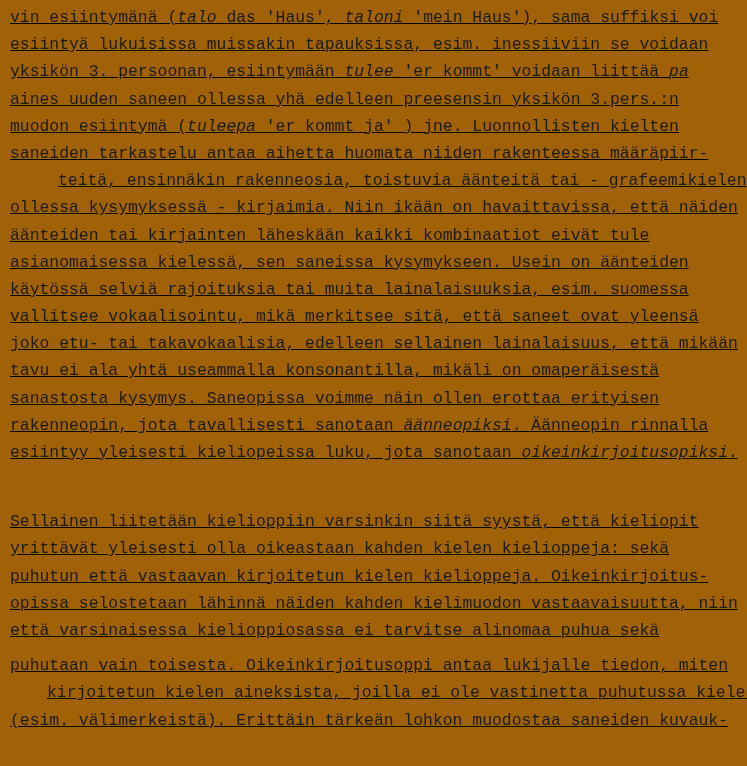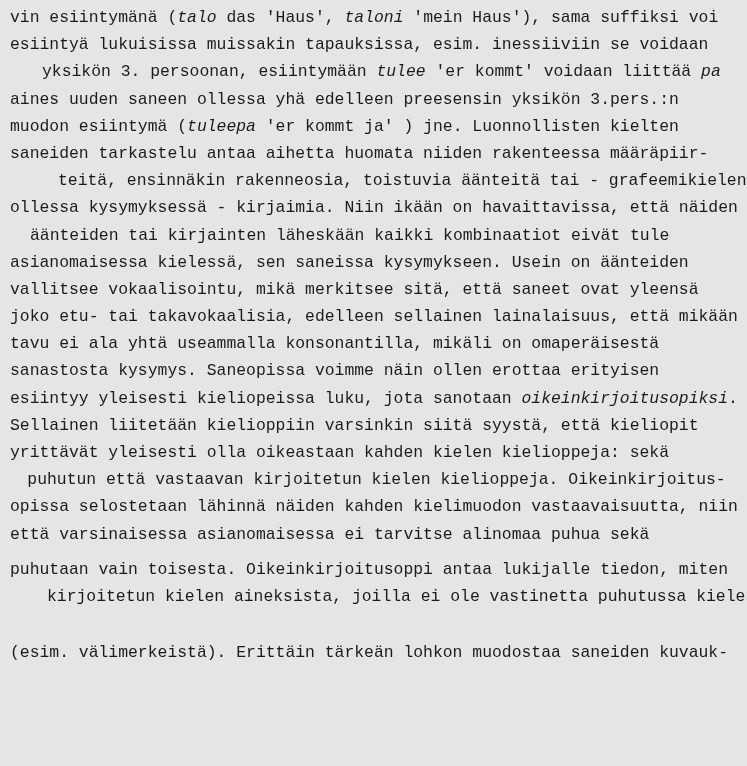--- a/index.html
+++ b/index.html
@@ -28,37 +28,39 @@
     white-space: pre;
     font-weight: 500;
   }
   .line span.it {
     font-style: italic;
   }
 </style>
 </head>
 <body>
 
-<div class="page" style="background: #e5e5e5;">
+<div class="page" style="background: #a16207; text-decoration: underline;">
     <div class="line" style="color: rgb(27, 27, 27);"><span>vin esiintymänä (</span><span class="it">talo</span><span> das 'Haus', </span><span class="it">taloni</span><span> 'mein Haus'), sama suffiksi voi</span></div>
     <div class="line" style="color: rgb(27, 27, 27);"><span>esiintyä lukuisissa muissakin tapauksissa, esim. inessiiviin se voidaan</span></div>
-    <div class="line" style="color: rgb(27, 27, 27); margin-left: 32px;"><span>yksikön 3. persoonan, esiintymään </span><span class="it">tulee</span><span> 'er kommt' voidaan liittää </span><span class="it">pa</span></div>
+    <div class="line" style="color: rgb(27, 27, 27);"><span>yksikön 3. persoonan, esiintymään </span><span class="it">tulee</span><span> 'er kommt' voidaan liittää </span><span class="it">pa</span></div>
     <div class="line" style="color: rgb(27, 27, 27);"><span>aines uuden saneen ollessa yhä edelleen preesensin yksikön 3.pers.:n</span></div>
     <div class="line" style="color: rgb(27, 27, 27);"><span>muodon esiintymä (</span><span class="it">tuleepa</span><span> 'er kommt ja' ) jne. Luonnollisten kielten</span></div>
     <div class="line" style="color: rgb(27, 27, 27);"><span>saneiden tarkastelu antaa aihetta huomata niiden rakenteessa määräpiir-</span></div>
     <div class="line" style="color: rgb(27, 27, 27); margin-left: 48px;"><span>teitä, ensinnäkin rakenneosia, toistuvia äänteitä tai - grafeemikielen</span></div>
     <div class="line" style="color: rgb(27, 27, 27);"><span>ollessa kysymyksessä - kirjaimia. Niin ikään on havaittavissa, että näiden</span></div>
-    <div class="line" style="color: rgb(27, 27, 27); margin-left: 20px;"><span>äänteiden tai kirjainten läheskään kaikki kombinaatiot eivät tule</span></div>
+    <div class="line" style="color: rgb(27, 27, 27);"><span>äänteiden tai kirjainten läheskään kaikki kombinaatiot eivät tule</span></div>
     <div class="line" style="color: rgb(27, 27, 27);"><span>asianomaisessa kielessä, sen saneissa kysymykseen. Usein on äänteiden</span></div>
+    <div class="line" style="color: rgb(27, 27, 27);"><span>käytössä selviä rajoituksia tai muita lainalaisuuksia, esim. suomessa</span></div>
     <div class="line" style="color: rgb(27, 27, 27);"><span>vallitsee vokaalisointu, mikä merkitsee sitä, että saneet ovat yleensä</span></div>
     <div class="line" style="color: rgb(27, 27, 27);"><span>joko etu- tai takavokaalisia, edelleen sellainen lainalaisuus, että mikään</span></div>
     <div class="line" style="color: rgb(27, 27, 27);"><span>tavu ei ala yhtä useammalla konsonantilla, mikäli on omaperäisestä</span></div>
     <div class="line" style="color: rgb(27, 27, 27);"><span>sanastosta kysymys. Saneopissa voimme näin ollen erottaa erityisen</span></div>
+    <div class="line" style="color: rgb(27, 27, 27);"><span>rakenneopin, jota tavallisesti sanotaan </span><span class="it">äänneopiksi</span><span>. Äänneopin rinnalla</span></div>
     <div class="line" style="color: rgb(27, 27, 27);"><span>esiintyy yleisesti kieliopeissa luku, jota sanotaan </span><span class="it">oikeinkirjoitusopiksi</span><span>.</span></div>
-    <div class="line" style="color: rgb(27, 27, 27);"><span>Sellainen liitetään kielioppiin varsinkin siitä syystä, että kieliopit</span></div>
+    <div class="line" style="color: rgb(27, 27, 27); margin-top: 42px;"><span>Sellainen liitetään kielioppiin varsinkin siitä syystä, että kieliopit</span></div>
     <div class="line" style="color: rgb(27, 27, 27);"><span>yrittävät yleisesti olla oikeastaan kahden kielen kielioppeja: sekä</span></div>
-    <div class="line" style="color: rgb(27, 27, 27); text-align: center;"><span>puhutun että vastaavan kirjoitetun kielen kielioppeja. Oikeinkirjoitus-</span></div>
+    <div class="line" style="color: rgb(27, 27, 27);"><span>puhutun että vastaavan kirjoitetun kielen kielioppeja. Oikeinkirjoitus-</span></div>
     <div class="line" style="color: rgb(27, 27, 27);"><span>opissa selostetaan lähinnä näiden kahden kielimuodon vastaavaisuutta, niin</span></div>
-    <div class="line" style="color: rgb(27, 27, 27);"><span>että varsinaisessa asianomaisessa ei tarvitse alinomaa puhua sekä</span></div>
+    <div class="line" style="color: rgb(27, 27, 27);"><span>että varsinaisessa kielioppiosassa ei tarvitse alinomaa puhua sekä</span></div>
     <div class="line" style="color: rgb(27, 27, 27); margin-top: 8px;"><span>puhutaan vain toisesta. Oikeinkirjoitusoppi antaa lukijalle tiedon, miten</span></div>
     <div class="line" style="color: rgb(27, 27, 27); margin-left: 37px;"><span>kirjoitetun kielen aineksista, joilla ei ole vastinetta puhutussa kielessä</span></div>
-    <div class="line" style="color: rgb(27, 27, 27); margin-top: 29px;"><span>(esim. välimerkeistä). Erittäin tärkeän lohkon muodostaa saneiden kuvauk-</span></div>
+    <div class="line" style="color: rgb(27, 27, 27);"><span>(esim. välimerkeistä). Erittäin tärkeän lohkon muodostaa saneiden kuvauk-</span></div>
   </div>
 
 </body></html>

